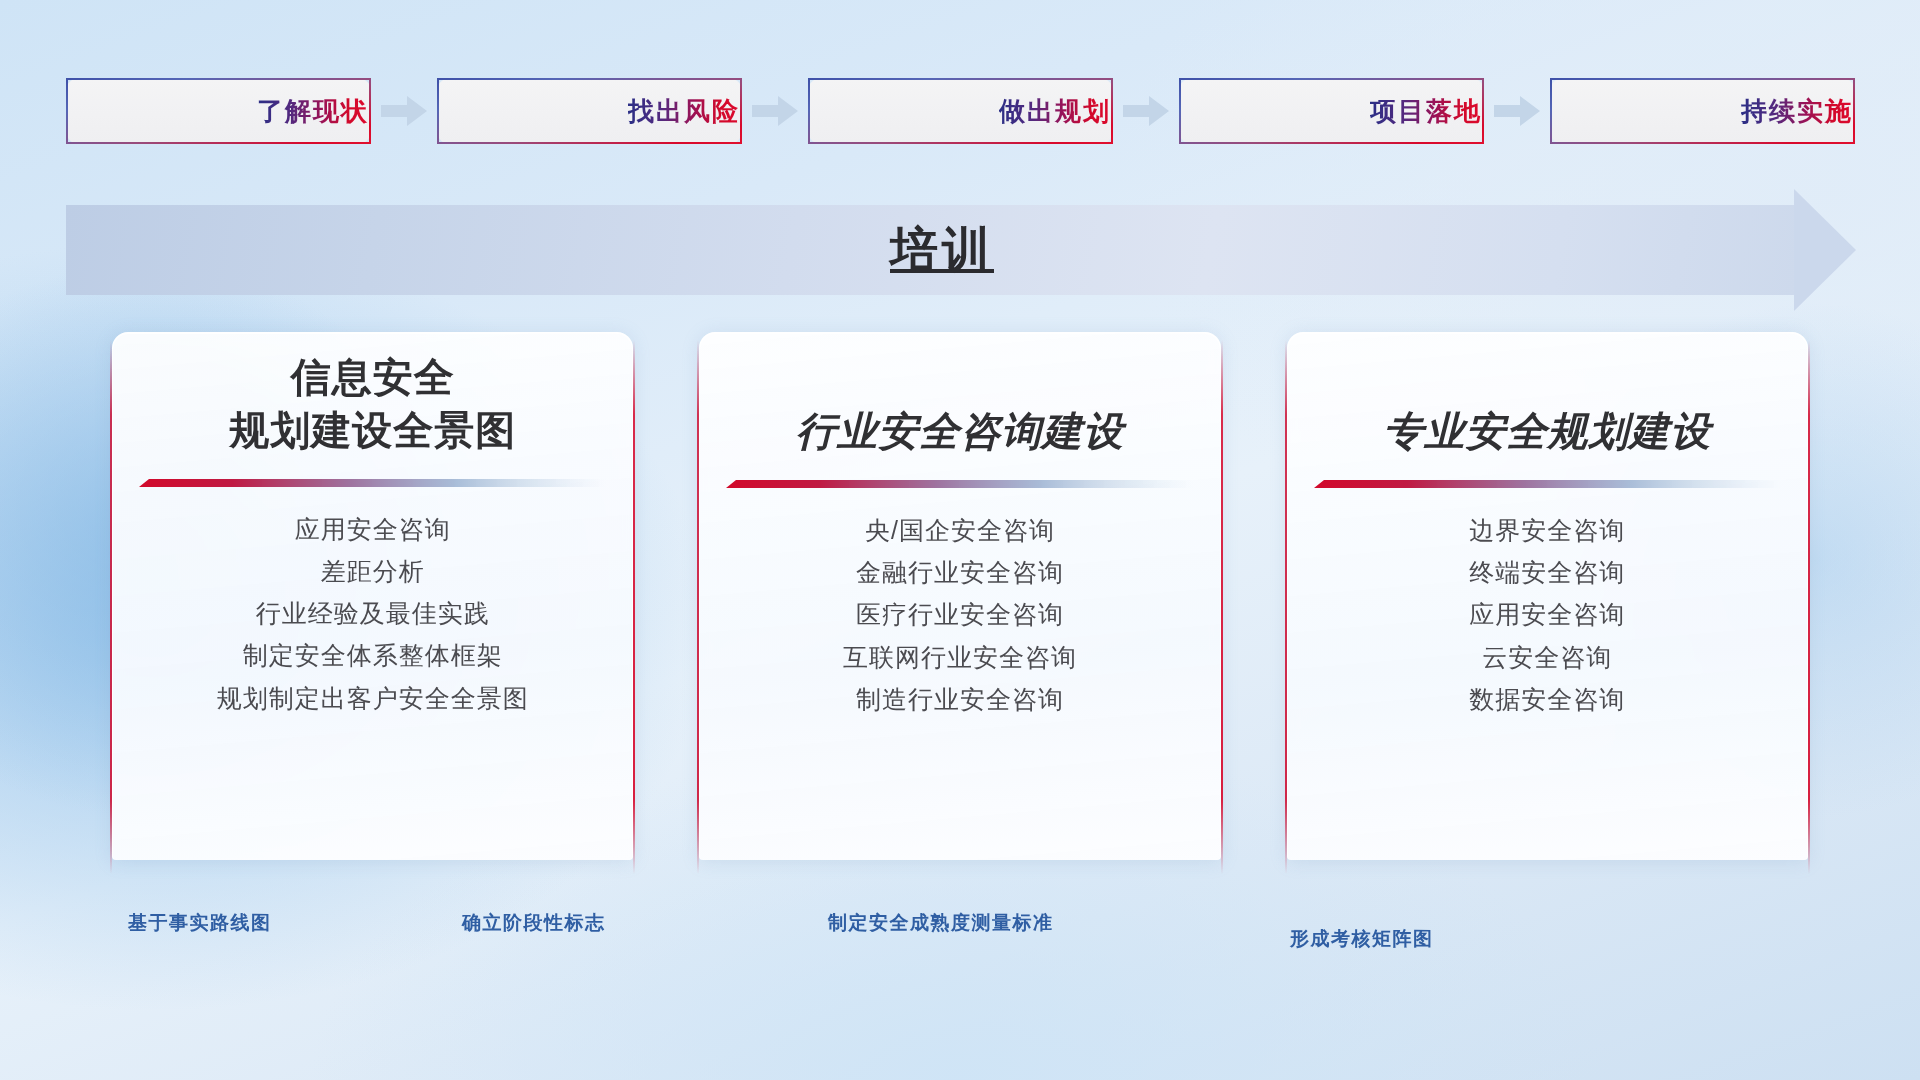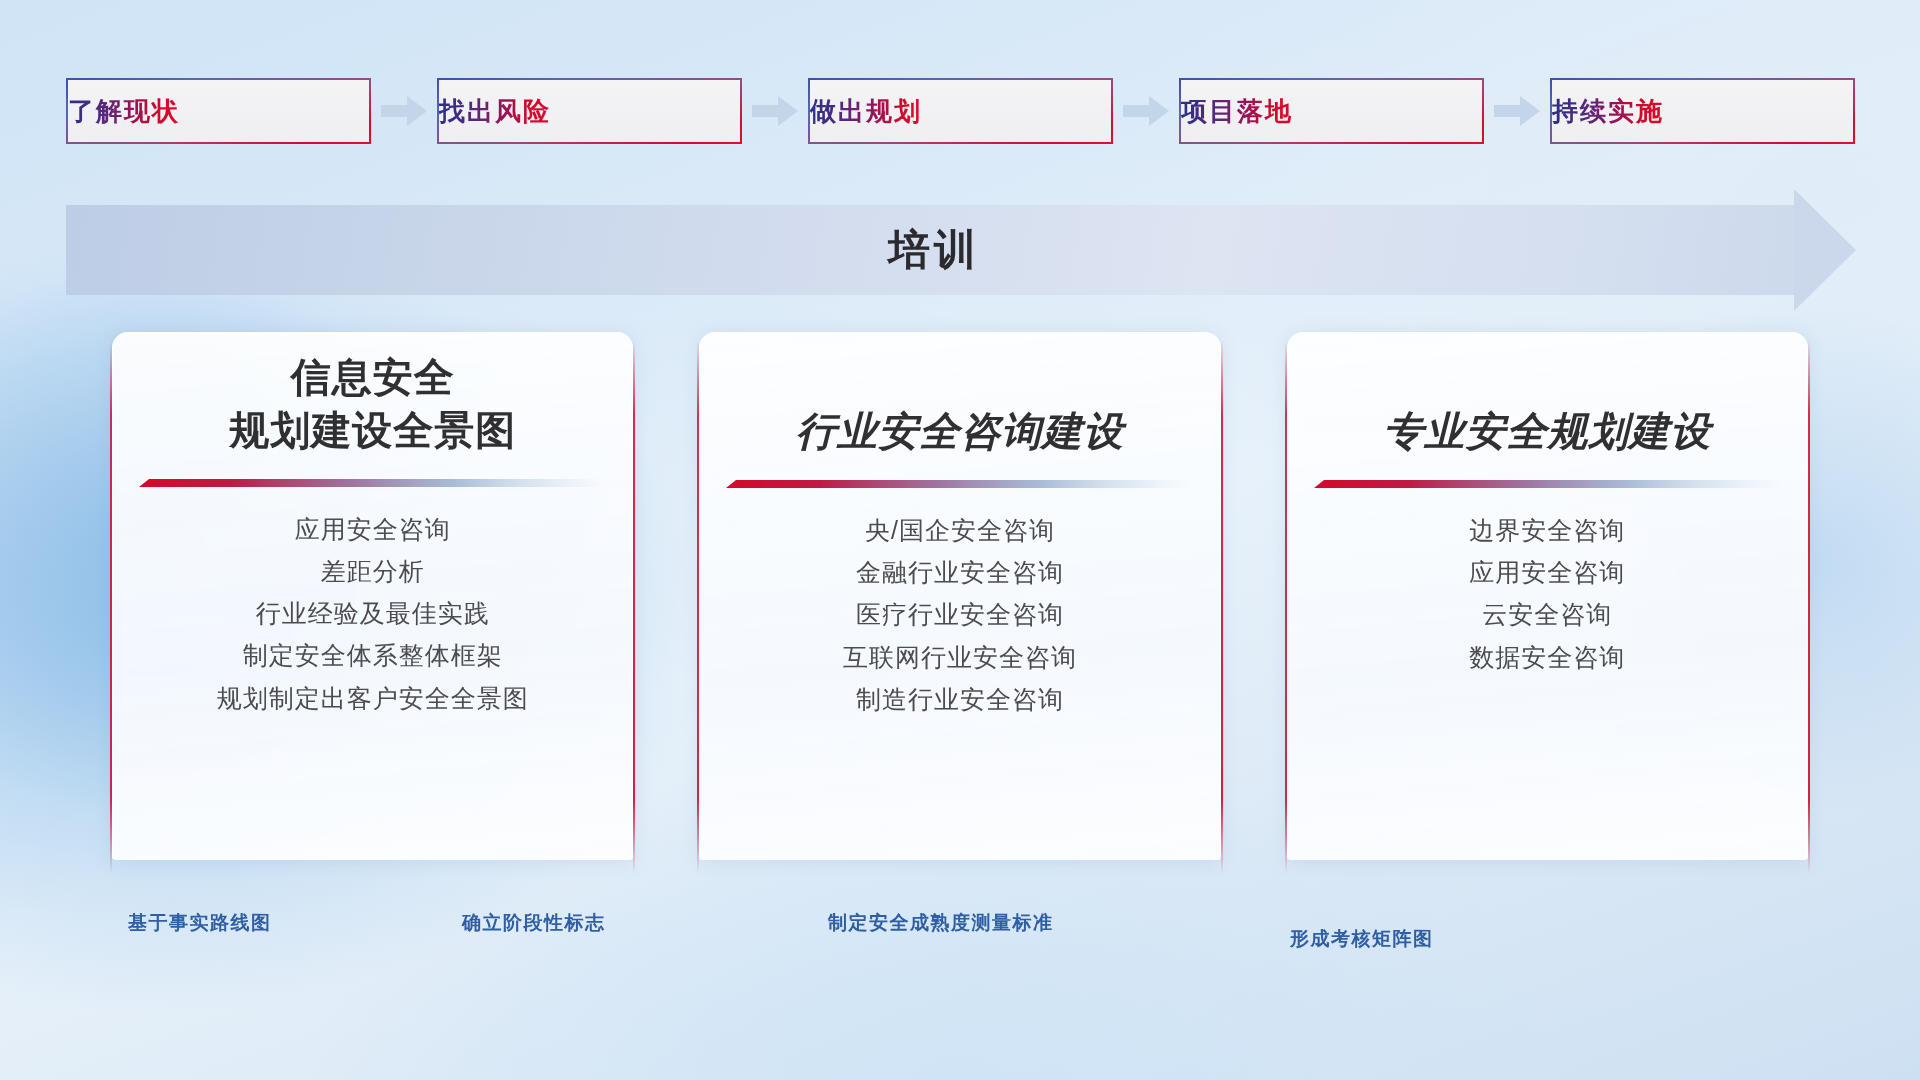--- a/index.html
+++ b/index.html
@@ -45,27 +45,27 @@
     position: absolute;
     left: 66px; top: 78px;
     width: 1790px; height: 66px;
     display: flex;
     align-items: center;
     z-index: 6;
   }
   .step-box {
     flex: 0 0 auto;
     width: 305px; height: 66px;
-    border-radius: 7px;
+    border-radius: 13px;
     background: linear-gradient(180deg, #f4f4f5 0%, #f1f1f3 55%, #efeff1 100%);
     border: 2px solid transparent;
     border-image: linear-gradient(165deg, #3f51a8 0%, #5566b6 22%, #9a4a7a 58%, #d8092c 88%, #e0102f 100%) 1;
     display: flex;
     align-items: center;
-    justify-content: flex-start;
+    justify-content: flex-end;
     position: relative;
   }
   .step-label {
     font-size: 26px;
     font-weight: 700;
     letter-spacing: 2px;
     background: linear-gradient(90deg, #2b2f86 0%, #53297f 30%, #9a1256 58%, #d2092b 82%, #dd0a2d 100%);
     -webkit-background-clip: text;
     background-clip: text;
     color: transparent;
@@ -96,30 +96,31 @@
   #banner .tip {
     position: absolute;
     right: 0; top: -16px;
     width: 0; height: 0;
     border-top: 61px solid transparent;
     border-bottom: 61px solid transparent;
     border-left: 62px solid #cbd8ec;
   }
   #banner .banner-title {
     position: absolute;
-    left: 8px; top: 0;
+    left: 16px; top: 0;
     width: 1730px; height: 90px;
     display: flex;
     align-items: center;
     justify-content: center;
-    font-size: 42px;
+    font-size: 48px;
     font-weight: 700;
     color: #2b2b2f;
     letter-spacing: 4px;
     padding-right: 10px;
+    text-decoration: underline;
   }
 
   
   #cards {
     position: absolute;
     left: 110px; top: 332px;
     width: 1700px; height: 542px;
     display: flex;
     gap: 62px;
     z-index: 4;
@@ -344,20 +345,21 @@
                 <stop offset="68%" stop-color="#7f9cc4" stop-opacity="0.65"></stop>
                 <stop offset="88%" stop-color="#aec6de" stop-opacity="0.3"></stop>
                 <stop offset="100%" stop-color="#c8dcee" stop-opacity="0"></stop>
               </linearGradient>
             </defs>
             <path d="M9 0 H420 V8 H0 Z" fill="url(#dg2)"></path>
           </svg>
         </div>
         <ul class="card-list">
           <li>边界安全咨询</li>
+          <li>终端安全咨询</li>
           <li>应用安全咨询</li>
           <li>云安全咨询</li>
           <li>数据安全咨询</li>
         </ul>
       </div>
     </div>
 
   </div>
 
   <div id="captions">

